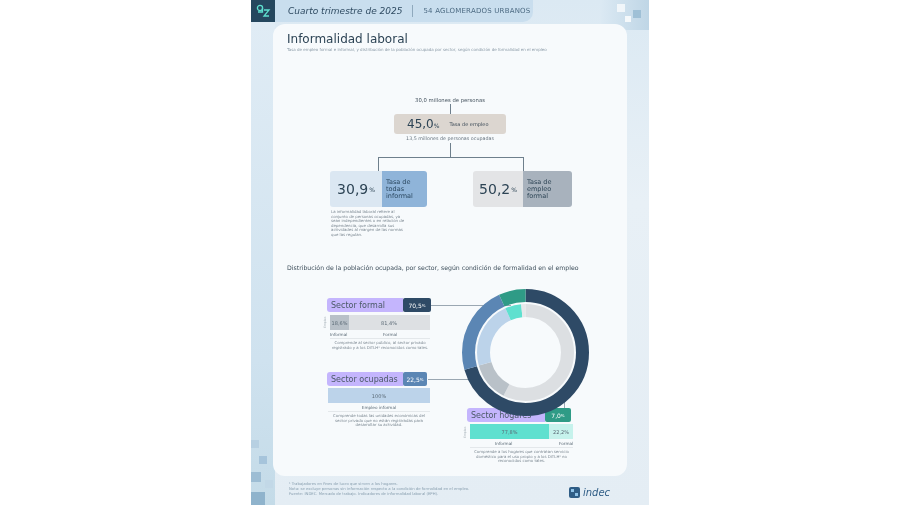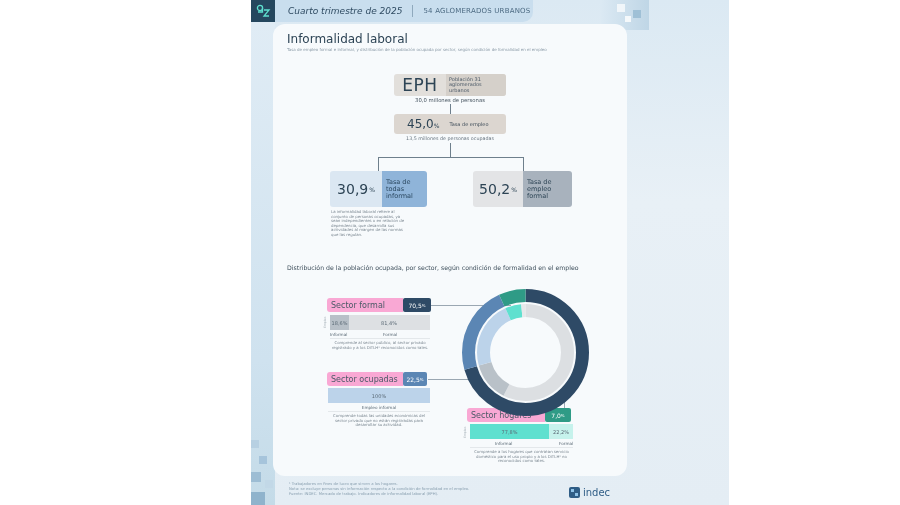--- a/index.html
+++ b/index.html
@@ -1,17 +1,17 @@
 <!DOCTYPE html>
 <html><head>
 <meta charset="utf-8">
 <style>
   * { box-sizing: border-box; margin: 0; padding: 0; }
   html, body { width: 900px; height: 505px; background: #ffffff; overflow: hidden; font-family: "DejaVu Sans", sans-serif; }
-  .page { position: absolute; left: 251px; top: 0; width: 478px; height: 505px; background: linear-gradient(180deg, #dbe9f3 0%, #e8f0f6 40%, #e4edf4 100%); overflow: hidden; }
+  .page { position: absolute; left: 251px; top: 0; width: 398px; height: 505px; background: linear-gradient(180deg, #dbe9f3 0%, #e8f0f6 40%, #e4edf4 100%); overflow: hidden; }
   .left-strip { position: absolute; left: 0; top: 22px; width: 24px; height: 483px; background: linear-gradient(180deg, #e0ecf5 0%, #cfe2ef 70%, #c4dbe8 100%); }
   .pix { position: absolute; }
   .logo-box { position: absolute; left: 0; top: 0; width: 24px; height: 22px; background: #25475e; display: flex; align-items: center; justify-content: center; }
   .header-pill { position: absolute; left: 24px; top: 0; width: 258px; height: 22px; background: #c9deee; border-radius: 0 0 10px 0; display: flex; align-items: center; }
   .header-period { font-family: "DejaVu Sans", sans-serif; font-style: italic; font-size: 9px; color: #2f4b62; margin-left: 13px; }
   .header-sep { width: 1px; height: 12px; background: #8fa9bd; margin: 0 10px; }
   .header-region { font-size: 7px; color: #4c6a82; letter-spacing: 0.2px; }
   .card { position: absolute; left: 22px; top: 24px; width: 354px; height: 452px; background: #f7fafc; border-radius: 12px; }
   .title { position: absolute; left: 14px; top: 8px; font-size: 12px; color: #2d4455; }
   .subtitle { position: absolute; left: 14px; top: 23px; font-size: 4px; color: #8a9aa7; width: 330px; white-space: nowrap; }
@@ -37,34 +37,34 @@
   .inf-desc { position: absolute; left: 58px; top: 186px; width: 75px; font-size: 3.9px; line-height: 4.6px; color: #7b8791; }
 
   .for-box { position: absolute; left: 200px; top: 147px; width: 99px; height: 36px; display: flex; border-radius: 3px; overflow: hidden; }
   .for-val { width: 50px; background: #e3e4e6; display: flex; align-items: center; justify-content: center; font-size: 14px; color: #2d4455; }
   .for-val small { font-size: 6px; margin-left: 1px; }
   .for-label { flex: 1; background: #a8b2bd; font-size: 6.5px; line-height: 7px; color: #2d4455; padding: 4px 4px; display: flex; align-items: center; }
 
   .dist-title { position: absolute; left: 14px; top: 240px; font-size: 6.2px; color: #3d4e5b; white-space: nowrap; }
 
   .sector-head { position: absolute; height: 14px; display: flex; align-items: center; }
-  .sector-name { background: #f9a8d4; height: 14px; padding-left: 4px; font-size: 8px; color: #4a5966; display: flex; align-items: center; border-radius: 3px 0 0 3px; }
+  .sector-name { background: #c4b5fd; height: 14px; padding-left: 4px; font-size: 8px; color: #4a5966; display: flex; align-items: center; border-radius: 3px 0 0 3px; }
   .sector-pct { height: 14px; color: #ffffff; font-size: 6px; display: flex; align-items: center; justify-content: center; border-radius: 2px; }
   .sector-pct small { font-size: 4px; }
 
   .bar-row { position: absolute; height: 15px; display: flex; }
   .bar-seg { height: 15px; display: flex; align-items: center; font-size: 5px; color: #5b6a76; }
   .bar-caption { position: absolute; font-size: 4.2px; color: #5b6a76; }
   .side-label { position: absolute; font-size: 3px; color: #9aa5ae; transform: rotate(-90deg); transform-origin: left top; white-space: nowrap; }
   .sector-desc { position: absolute; font-size: 3.9px; line-height: 4.7px; color: #7b8791; text-align: center; border-top: 1px solid #e4e8eb; padding-top: 2px; }
 
   .donut { position: absolute; left: 185px; top: 261px; width: 135px; height: 135px; }
 
   .footer { position: absolute; left: 38px; top: 482px; font-size: 3.8px; line-height: 4.8px; color: #8aa0b0; }
-  .indec { position: absolute; left: 318px; top: 487px; display: flex; align-items: flex-start; }
+  .indec { position: absolute; left: 318px; top: 487px; display: flex; align-items: flex-start; font-style: italic; }
   .indec-mark { width: 11px; height: 11px; background: #2f5d86; border-radius: 2px; margin-right: 3px; position: relative; }
   .indec-text { font-size: 10px; color: #2f5d86; }
 </style>
 </head>
 <body>
 
 <div class="page">
   <div class="left-strip"></div>
 
   <div class="pix" style="left:0;top:440px;width:8px;height:8px;background:#b7d0e2;"></div>
@@ -87,24 +87,20 @@
   <div class="header-pill">
     <span class="header-period">Cuarto trimestre de 2025</span>
     <span class="header-sep"></span>
     <span class="header-region">54 AGLOMERADOS URBANOS</span>
   </div>
 
   <div class="card">
     <div class="title">Informalidad laboral</div>
     <div class="subtitle">Tasa de empleo formal e informal, y distribución de la población ocupada por sector, según condición de formalidad en el empleo</div>
 
-    <div class="eph-box">
-      <div class="eph-logo">EPH</div>
-      <div class="eph-label">Población 31 aglomerados urbanos</div>
-    </div>
     <div class="eph-sub">30,0 millones de personas</div>
     <div class="vline" style="left:177px;top:80px;height:10px;"></div>
 
     <div class="tasa-box">
       <span class="tasa-val"><span>45,0</span><small>%</small></span>
       <span class="tasa-label">Tasa de empleo</span>
     </div>
     <div class="tasa-sub">13,5 millones de personas ocupadas</div>
 
     <div class="vline" style="left:177px;top:119px;height:14px;"></div>

